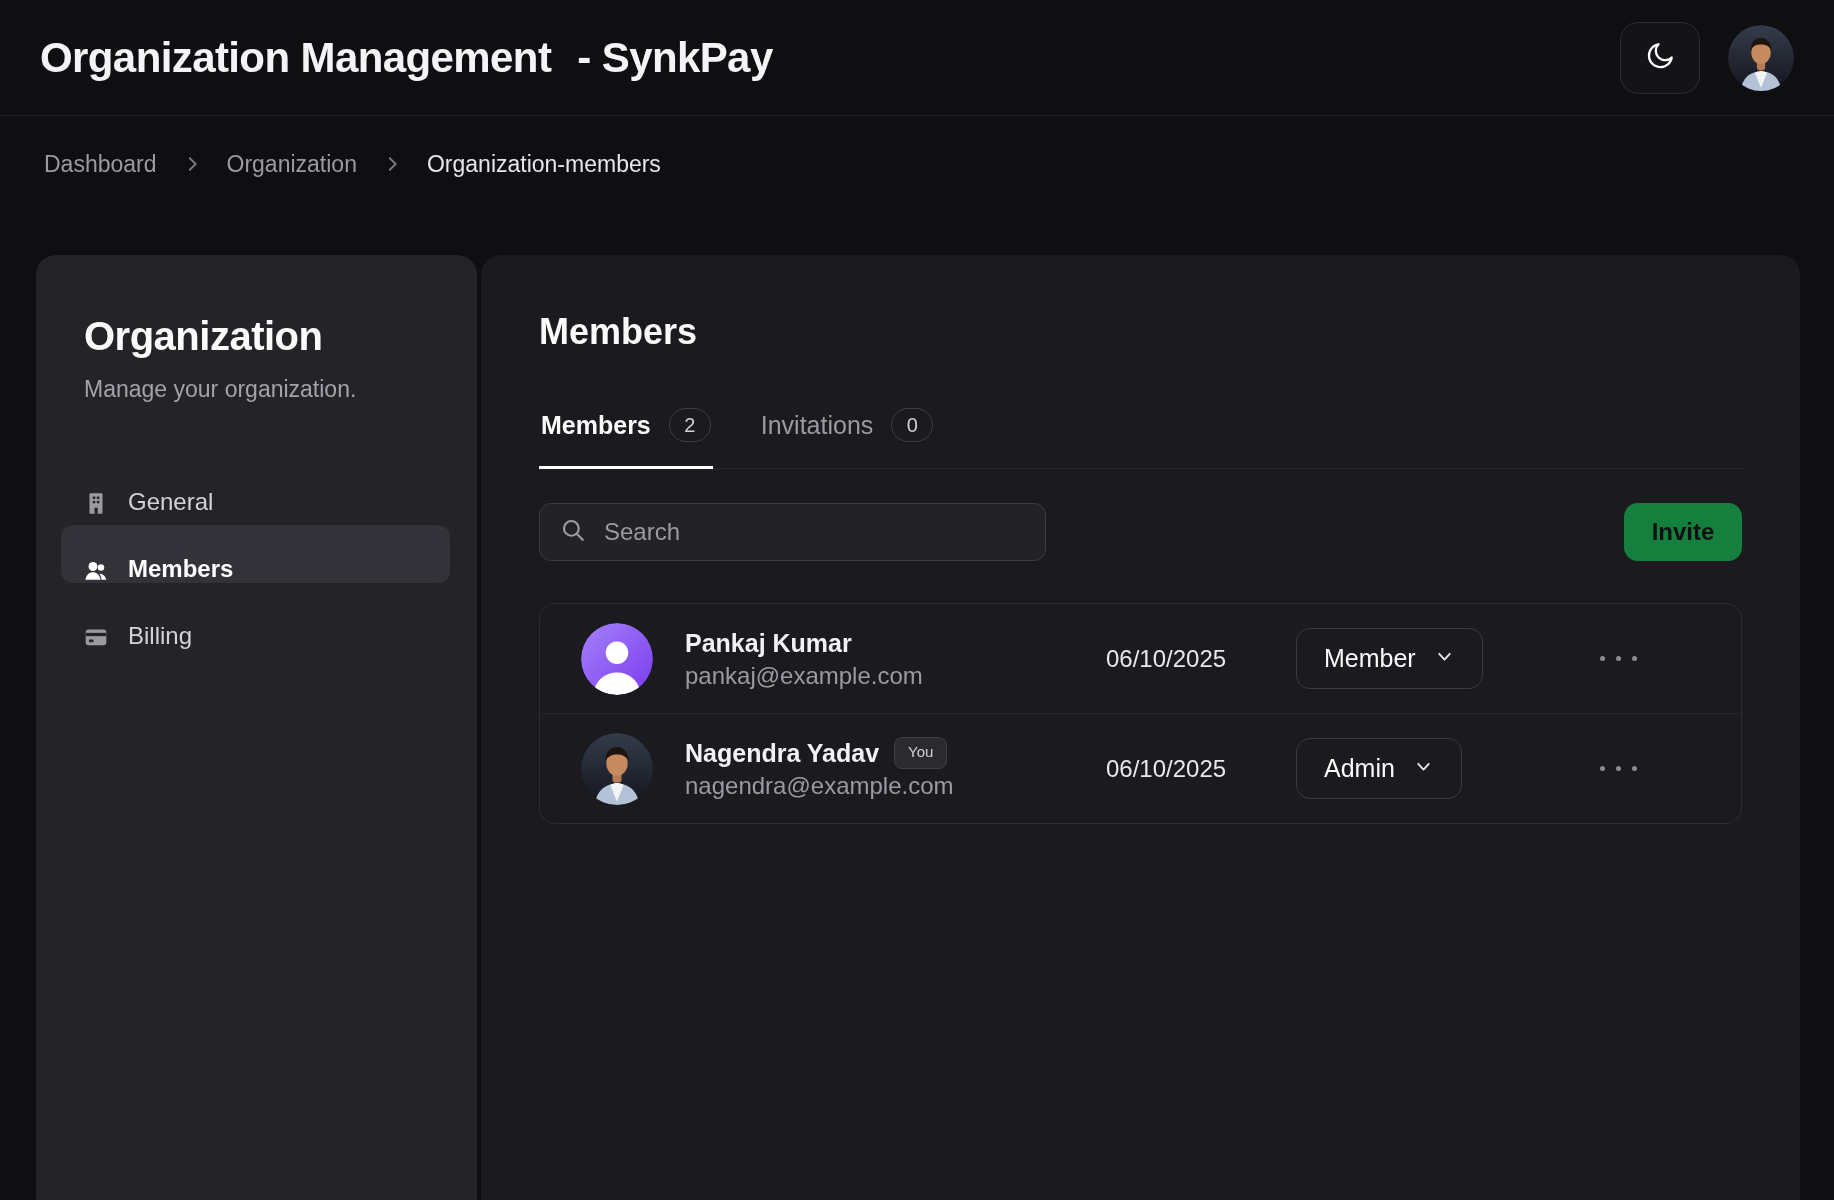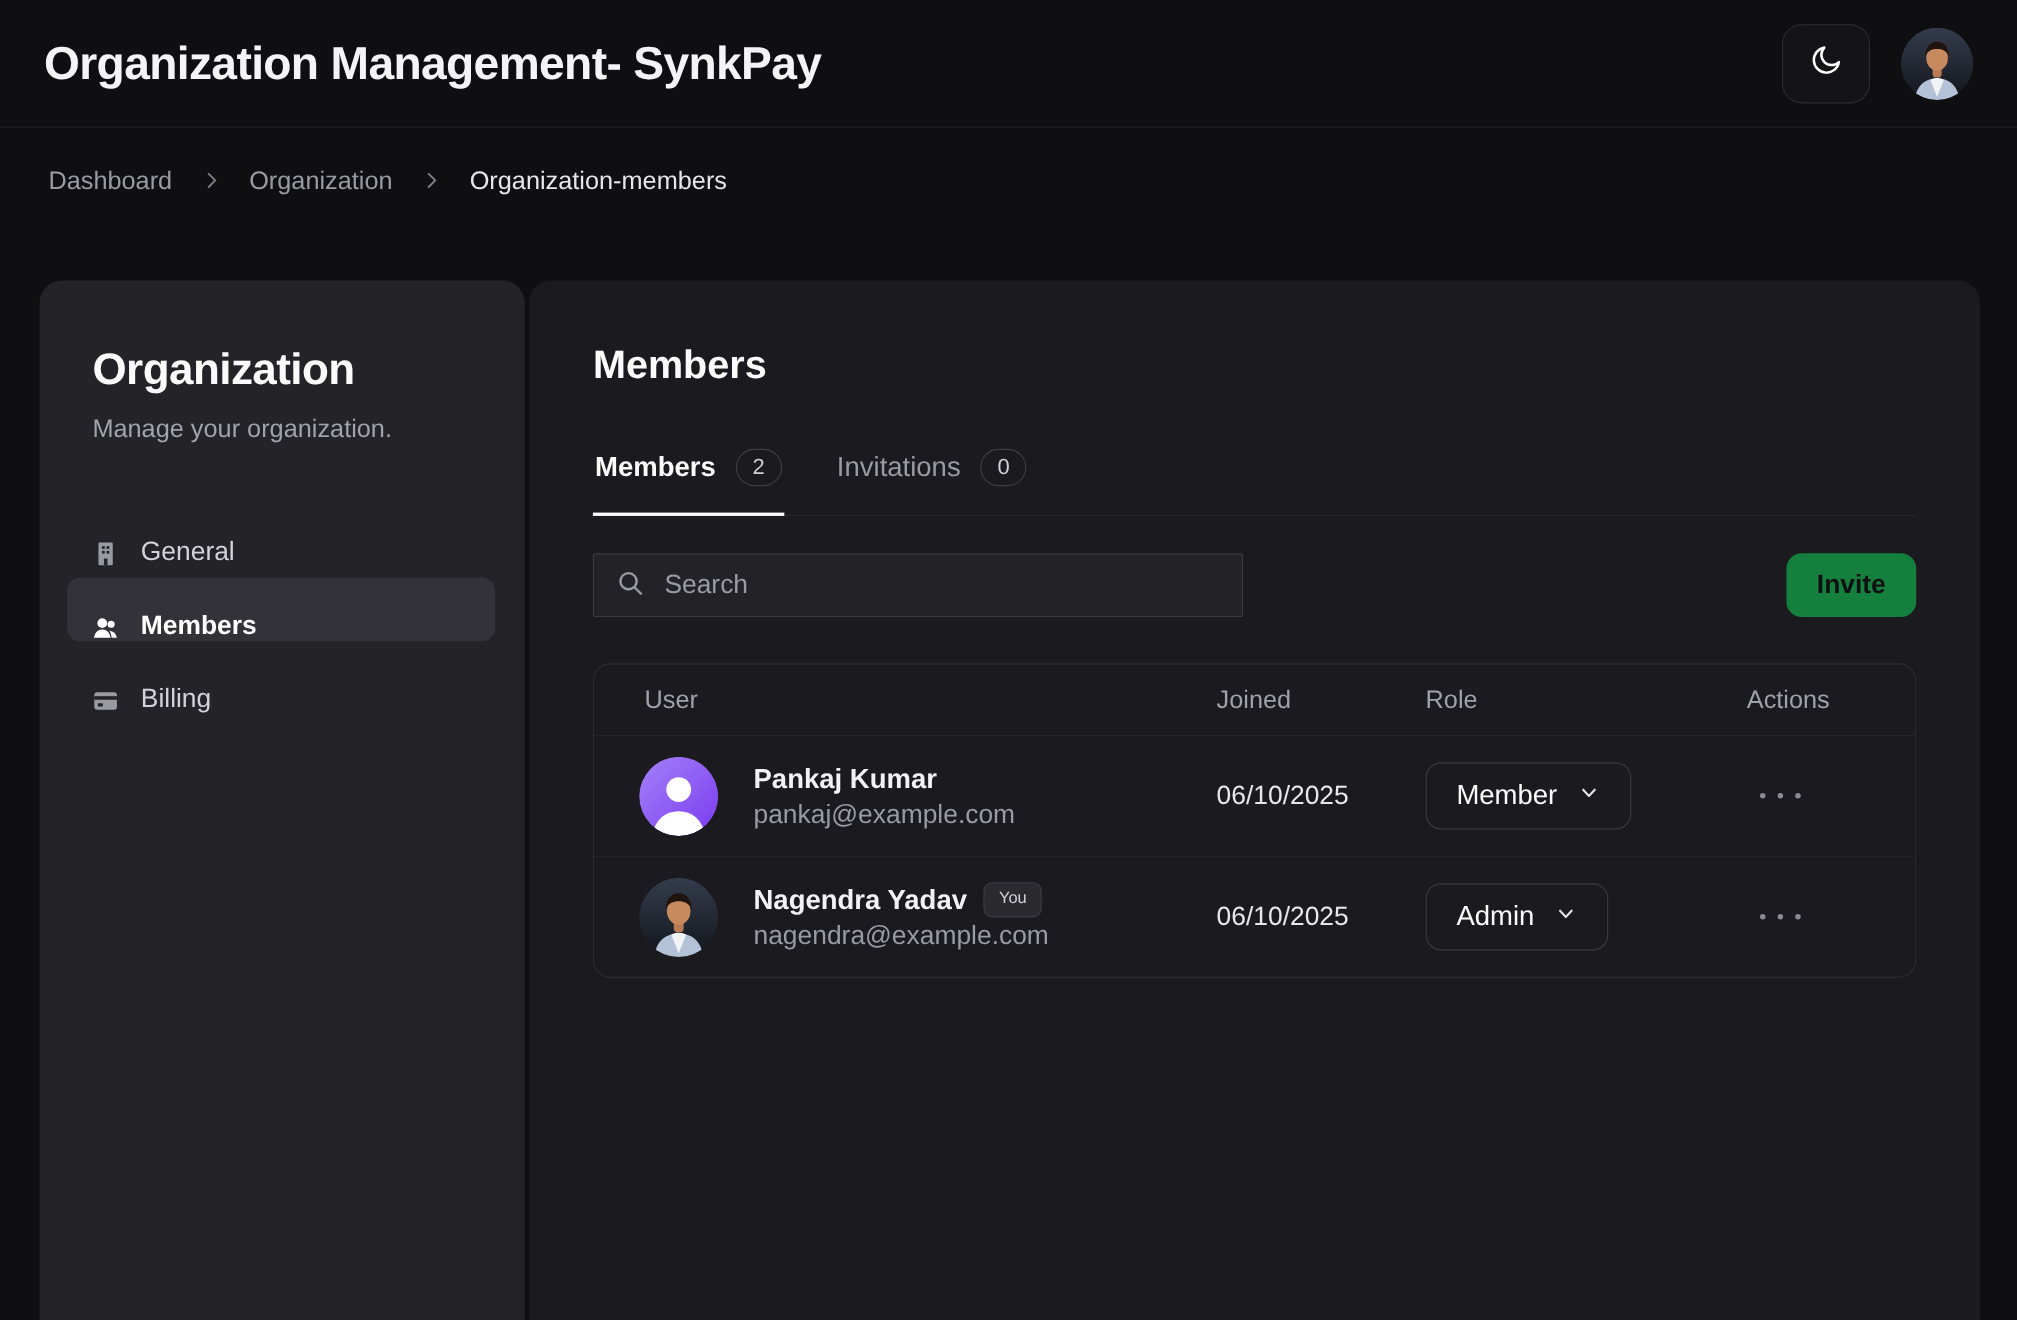--- a/index.html
+++ b/index.html
@@ -7,21 +7,21 @@
     width:1834px;height:1200px;position:relative;overflow:hidden;
     background:#0f0f12;
     font-family:"Liberation Sans",sans-serif;
     -webkit-font-smoothing:antialiased;
   }
   
   .header{position:absolute;left:0;top:0;width:1834px;height:116px;
     border-bottom:1px solid #232328;display:flex;align-items:center;
     padding:0 40px;box-sizing:border-box;background:#0f0f12}
   .page-title{font-size:42px;font-weight:700;color:#f4f4f6;letter-spacing:-.6px}
-  .brand{}
+  .brand{margin-left:26px}
   .header-right{margin-left:auto;display:flex;align-items:center;gap:28px}
   .theme-btn{width:78px;height:70px;border-radius:18px;border:1.5px solid #2c2c32;
     background:#141418;display:flex;align-items:center;justify-content:center;cursor:pointer}
   .header-avatar{width:66px;height:66px;border-radius:50%;overflow:hidden;cursor:pointer}
   .header-avatar svg,.avatar svg{display:block;width:100%;height:100%}
 
   
   .crumbs{position:absolute;left:0;top:116px;height:96px;display:flex;align-items:center;
     padding-left:44px;gap:24px;font-size:23px;color:#9a9aa3}
   .crumb{cursor:pointer}
@@ -49,21 +49,21 @@
   .tabs{margin-top:46px;display:flex;gap:46px;border-bottom:1px solid #27272c}
   .tab{display:flex;align-items:center;gap:18px;padding:8px 2px 26px;
     font-size:25px;color:#9a9aa3;cursor:pointer;position:relative;line-height:30px}
   .tab.active{color:#fafafa;font-weight:600}
   .tab.active::after{content:"";position:absolute;left:0;right:0;bottom:-1px;height:3px;background:#ffffff}
   .count{min-width:42px;height:34px;padding:0 11px;border:1.5px solid #3d3d44;border-radius:999px;
     display:flex;align-items:center;justify-content:center;font-size:20px;font-weight:400;
     color:#cfcfd5;box-sizing:border-box}
 
   .controls{margin-top:34px;display:flex;align-items:center;justify-content:space-between}
-  .search{width:591px;height:58px;border:1.5px solid #3a3a41;border-radius:2px;background:#232327;
+  .search{width:507px;height:58px;border:1.5px solid #3a3a41;border-radius:12px;background:#232327;
     display:flex;align-items:center;padding:0 20px;gap:16px;box-sizing:border-box}
   .search input{flex:1;background:none;border:none;outline:none;color:#e4e4e7;
     font-size:24px;font-family:inherit}
   .search input::placeholder{color:#9a9aa3}
   .invite{width:118px;height:58px;border-radius:14px;background:#15803d;color:#101013;
     font-size:24px;font-weight:600;border:none;display:flex;align-items:center;
     justify-content:center;cursor:pointer;font-family:Liberation Sans, sans-serif}
 
   
   .table{margin-top:42px;border:1.5px solid #2c2c32;border-radius:16px;overflow:hidden}
@@ -199,26 +199,20 @@
               <circle cx="10.5" cy="10.5" r="6.8" fill="none" stroke="#9a9aa3" stroke-width="2"></circle>
               <line x1="15.6" y1="15.6" x2="21" y2="21" stroke="#9a9aa3" stroke-width="2" stroke-linecap="round"></line>
             </svg>
         </span>
         <input type="text" placeholder="Search" style="">
       </div>
       <button class="invite">Invite</button>
     </div>
 
     <div class="table">
-      <div class="thead">
-        <div class="th-user">User</div>
-        <div>Joined</div>
-        <div>Role</div>
-        <div>Actions</div>
-      </div>
 
       <div class="row">
         <div class="usercell">
           <div class="avatar">
             <svg viewBox="0 0 64 64">
               <defs>
                 <linearGradient id="pg" x1="0" y1="0" x2="1" y2="1">
                   <stop offset="0" stop-color="#a481fa"></stop>
                     <stop offset="1" stop-color="#7b3bee"></stop>
                 </linearGradient>

